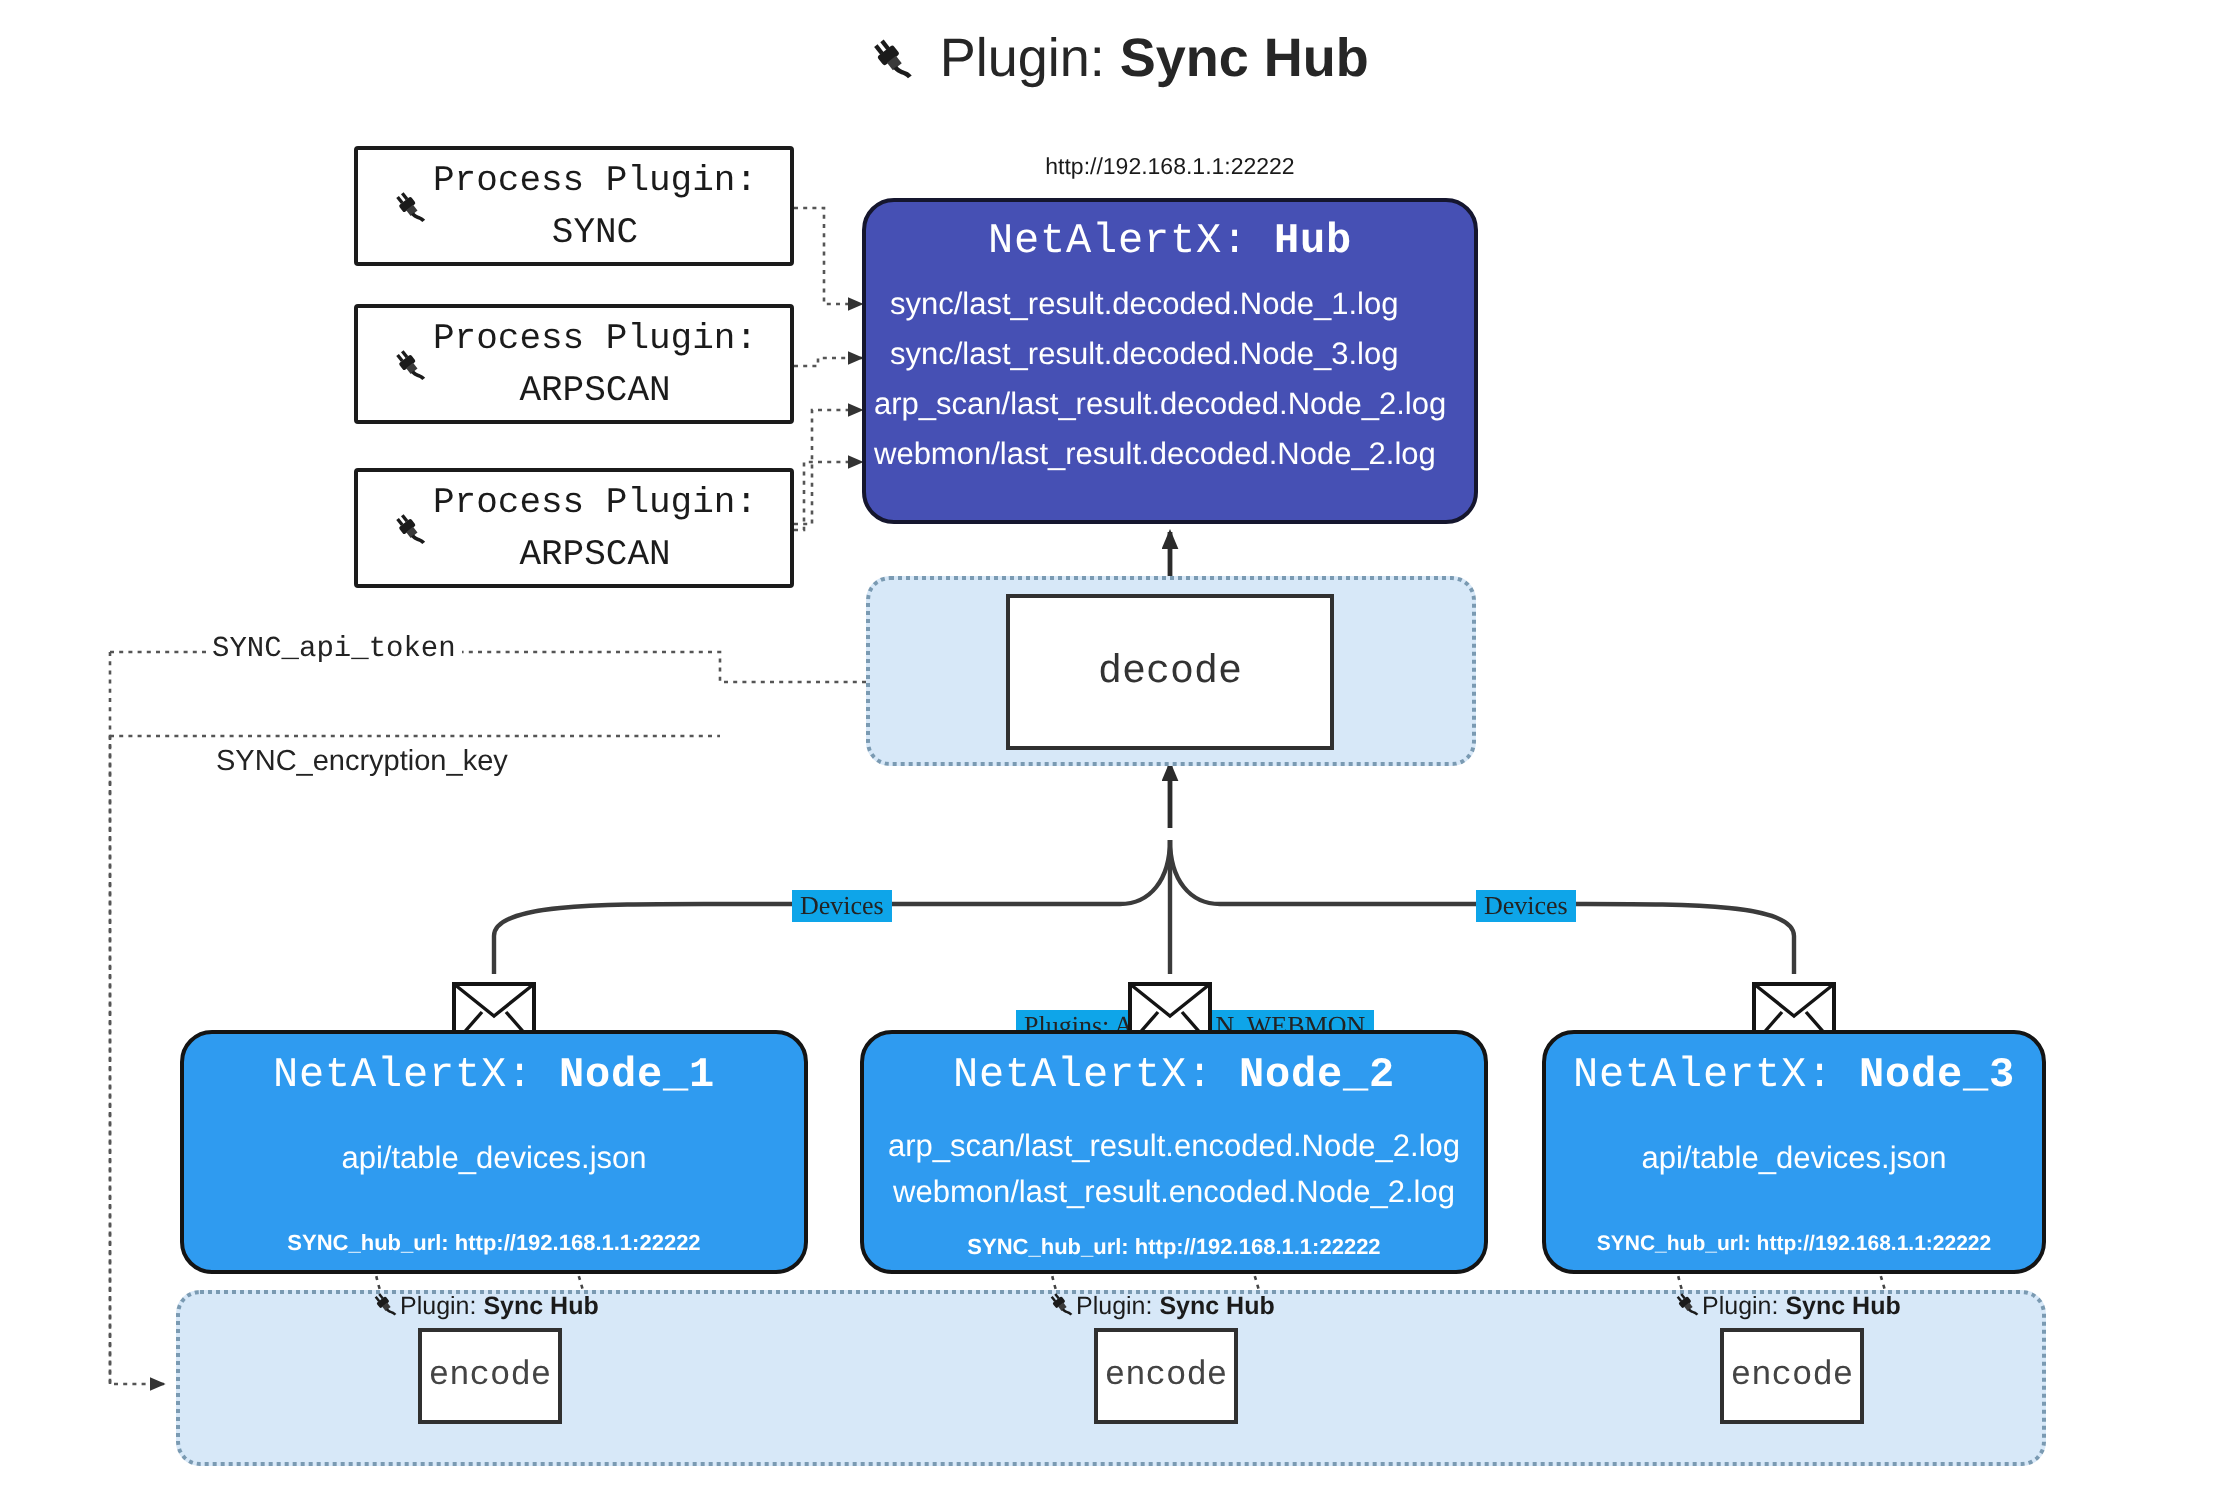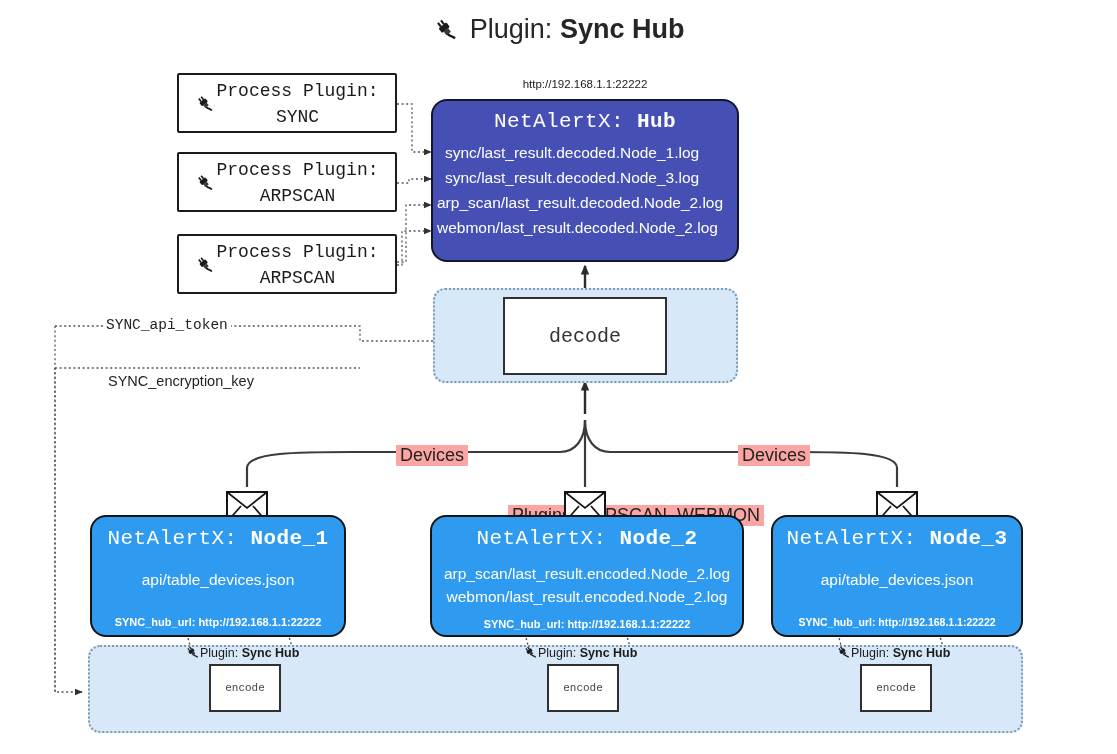--- a/index.html
+++ b/index.html
@@ -34,34 +34,34 @@
   #hub .logline b{font-weight:normal;}
 
   
   .lightbox{background:#d7e8f8;border:2px dotted #7a9ab2;border-radius:12px;}
 
   
   .codebox{background:#ffffff;border:2px solid #303030;
            font-family:"Liberation Mono","DejaVu Sans Mono",monospace;
            display:flex;align-items:center;justify-content:center;color:#333;}
   #decode{font-size:20px;}
-  .encodebox{font-size:11px;color:#444;}
+  .encodebox{font-size:17px;color:#444;}
 
   
   .node{background:#2f9bf0;border:2px solid #141414;border-radius:16px;
         color:#ffffff;padding-top:10px;}
   .node .ntitle{font-family:"Liberation Mono","DejaVu Sans Mono",monospace;
         font-size:21px;text-align:center;letter-spacing:.4px;}
   .node .ntitle b{font-weight:bold;}
   .node .nline{font-size:15.5px;text-align:center;line-height:1.5;}
   .node .nfoot{font-size:11px;font-weight:bold;text-align:center;}
 
   
-  .wirelabel{font-size:18px;color:#232323;background:#fca5a5;padding:0 4px;
-             white-space:nowrap;}
+  .wirelabel{font-size:13px;color:#232323;background:#0ea5e9;padding:0 4px;
+             white-space:nowrap;font-family:Liberation Serif, serif;}
   .tokenlabel{font-size:14.5px;color:#232323;background:#ffffff;padding:0 3px;
              white-space:nowrap;}
   .pluglabel{font-size:12.5px;color:#1b1b1b;white-space:nowrap;}
   .pluglabel b{font-weight:bold;}
 
   
   .envelope{width:42px;height:32px;}
 </style>
 </head>
 <body>
@@ -211,21 +211,21 @@
       </svg>
   </div>
   <div class="abs" style="left:876px;top:491px;">
     <svg class="envelope" viewBox="0 0 42 32">
         <rect x="1" y="1" width="40" height="30" fill="#fff" stroke="#141414" stroke-width="2"></rect>
         <path d="M1,1 L21,17 L41,1" fill="none" stroke="#141414" stroke-width="1.7"></path>
         <path d="M1,31 L15,15 M41,31 L27,15" fill="none" stroke="#141414" stroke-width="1.7"></path>
       </svg>
   </div>
 
-  <div class="abs node" style="left:90px;top:515px;width:256px;height:122px;">
+  <div class="abs node" style="left:90px;top:515px;width:314px;height:122px;">
     <div class="ntitle"><span>NetAlertX: </span><b>Node_1</b></div>
     <div class="nline" style="margin-top:18px">api/table_devices.json</div>
     <div class="nfoot" style="margin-top:25px">SYNC_hub_url: http://192.168.1.1:22222</div>
   </div>
 
   <div class="abs node" style="left:430px;top:515px;width:314px;height:122px;">
     <div class="ntitle"><span>NetAlertX: </span><b>Node_2</b></div>
     <div class="nline" style="margin-top:12px">arp_scan/last_result.encoded.Node_2.log</div>
     <div class="nline">webmon/last_result.encoded.Node_2.log</div>
     <div class="nfoot" style="margin-top:9px">SYNC_hub_url: http://192.168.1.1:22222</div>

